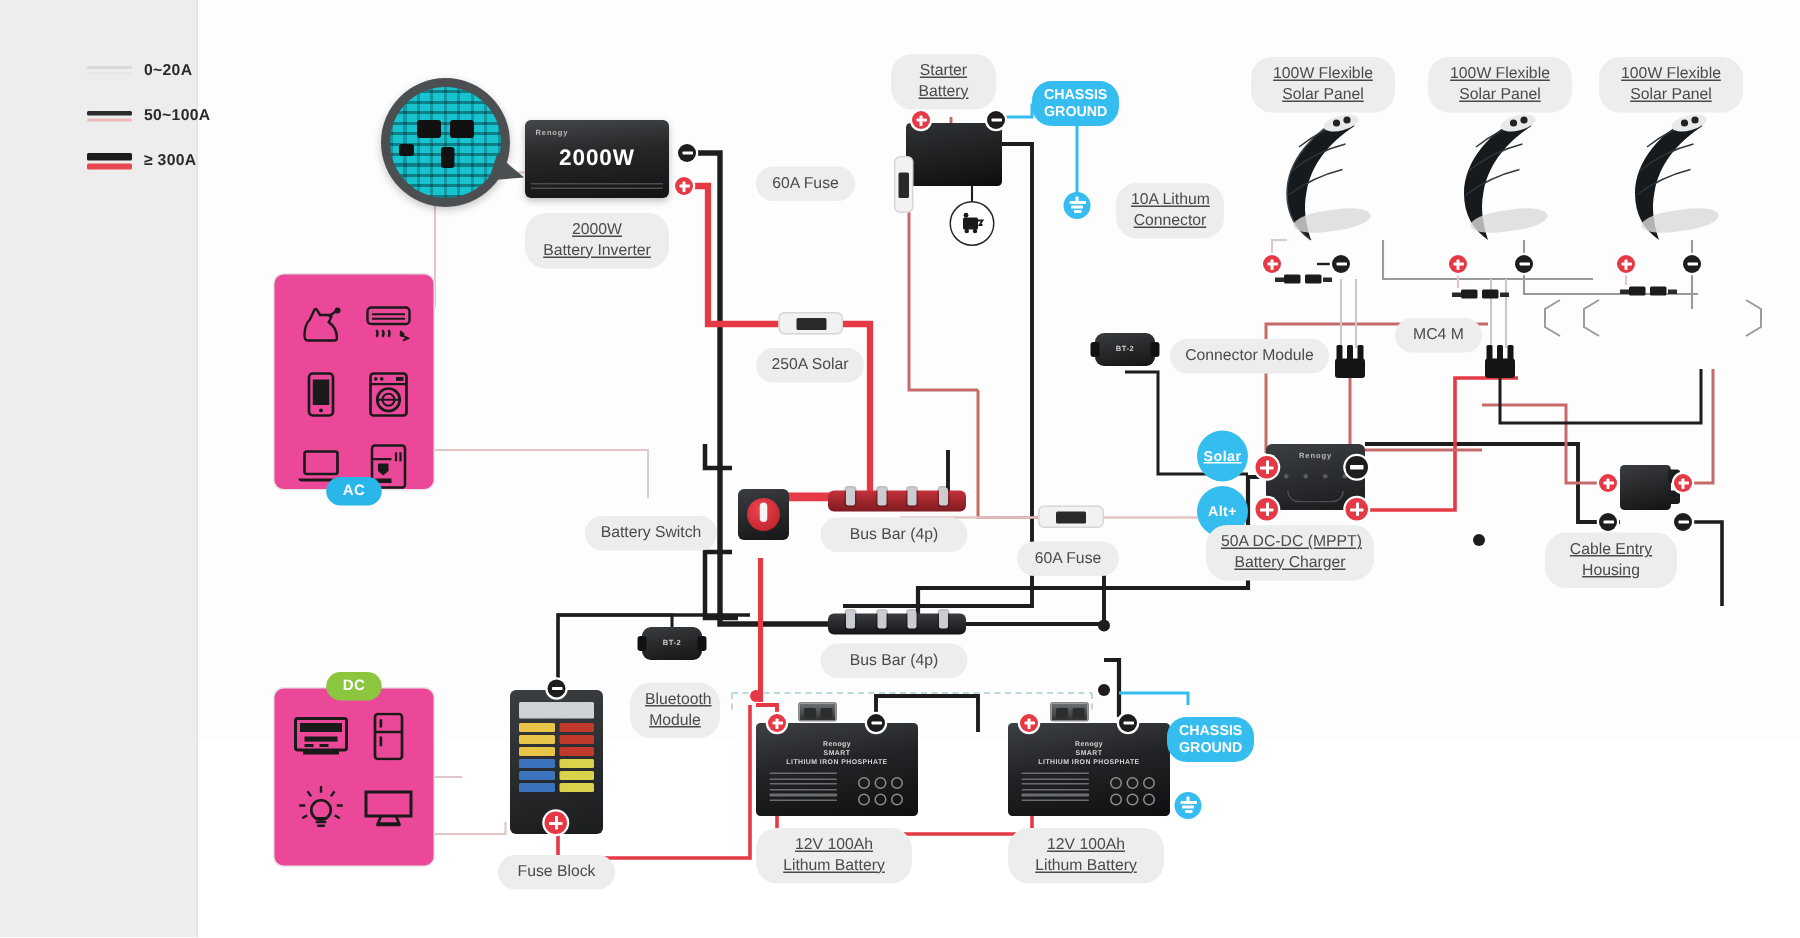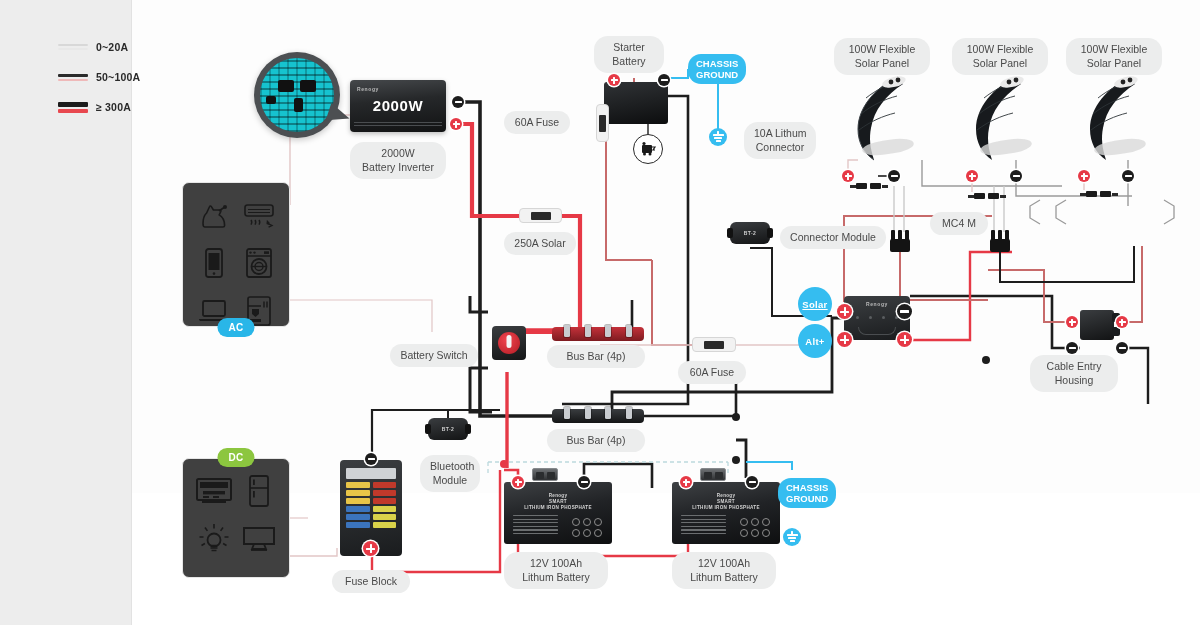--- a/index.html
+++ b/index.html
@@ -25,21 +25,21 @@
      white-space:nowrap; }
 
   
   .canvas { position:absolute; left:132px; top:0; width:1068px; height:625px; }
   svg.wires { position:absolute; left:0; top:0; width:1068px; height:625px; pointer-events:none; }
 
   
   .pill { position:absolute; background:#eceded; color:#4a4a4a; border-radius:14px;
      font-size:10.5px; line-height:13px; text-align:center; padding:5px 10px;
      white-space:nowrap; font-weight:500; }
-  .pill.two { line-height:13.5px; }
+  .pill.two { line-height:13.5px;text-decoration:underline; }
   .badge { position:absolute; border-radius:12px; color:#fff; font-size:10px;
      font-weight:bold; text-align:center; padding:4px 11px; letter-spacing:.3px; }
   .badge.blue { background:#29b6e8; }
   .badge.green { background:#8cc63f; }
   .badge.cyan-round { background:#35bdf0; border-radius:50%; width:34px; height:34px;
      display:flex; align-items:center; justify-content:center; font-size:9.5px; padding:0; }
 
   .chassis { position:absolute; background:#35bdf0; color:#fff; border-radius:13px;
      font-size:9.5px; font-weight:bold; text-align:center; padding:4px 8px; line-height:11px; }
   .brand { position:absolute; color:#cfcfcf; font-size:5px; letter-spacing:.6px;
@@ -58,21 +58,21 @@
   .term.sm .plus::before{ width:7px;height:1.6px; left:-3.5px; top:-.8px; }
   .term.sm .plus::after { width:1.6px;height:7px; left:-.8px; top:-3.5px; }
   .term.sm .minus::before{ width:7px;height:1.8px; left:-3.5px; top:-.9px; }
   .term.md .plus::before{ width:9px;height:2px; left:-4.5px; top:-1px; }
   .term.md .plus::after { width:2px;height:9px; left:-1px; top:-4.5px; }
   .term.md .minus::before{ width:9px;height:2.2px; left:-4.5px; top:-1.1px; }
   .node-dot { position:absolute; width:8px; height:8px; border-radius:50%; background:#1d1d1d; }
   .node-dot.red { background:#e63946; }
 
   
-  .panel { position:absolute; background:#404040; border:1px solid #e6e6e6; border-radius:7px; }
+  .panel { position:absolute; background:#ec4899; border:1px solid #e6e6e6; border-radius:7px; }
   .panel-grid { position:absolute; display:grid; grid-template-columns:1fr 1fr;
      gap:10px 8px; padding:13px 12px; width:100%; }
   .icn { display:flex; align-items:center; justify-content:center; height:38px; }
   .icn svg { display:block; }
 
   
   .inverter-body { position:absolute; width:96px; height:52px; border-radius:4px;
      background:linear-gradient(175deg,#45484b 0%,#26282a 40%,#121314 100%);
      box-shadow:0 2px 5px rgba(0,0,0,.25); }
   .inv-text { position:absolute; width:100%; top:17px; text-align:center; color:#fff;
@@ -571,20 +571,24 @@
         <span class="plus"></span>
       </div>
     <div class="term md neg" style="left:765px; top:304px;">
         <span class="minus"></span>
       </div>
     <div class="term md pos" style="left:765px; top:332px;">
         <span class="plus"></span>
       </div>
     <div class="badge cyan-round" style="left:666px; top:287px;text-decoration:underline;">Solar</div>
     <div class="badge cyan-round" style="left:666px; top:324px;">Alt+</div>
+    <div class="pill two" style="left:672px; top:350px; width:112px;">
+      <span>50A DC-DC (MPPT)</span><br>
+      <span>Battery Charger</span>
+    </div>
 
     <div class="battery" style="left:372px; top:482px; width:108px; height:62px;">
       <div class="bat-label">
         <span>Renogy</span><br>
         <span>SMART</span><br>
         <span>LITHIUM IRON PHOSPHATE</span>
       </div>
       <div class="bat-fine">
           <i></i>
           <i></i>

